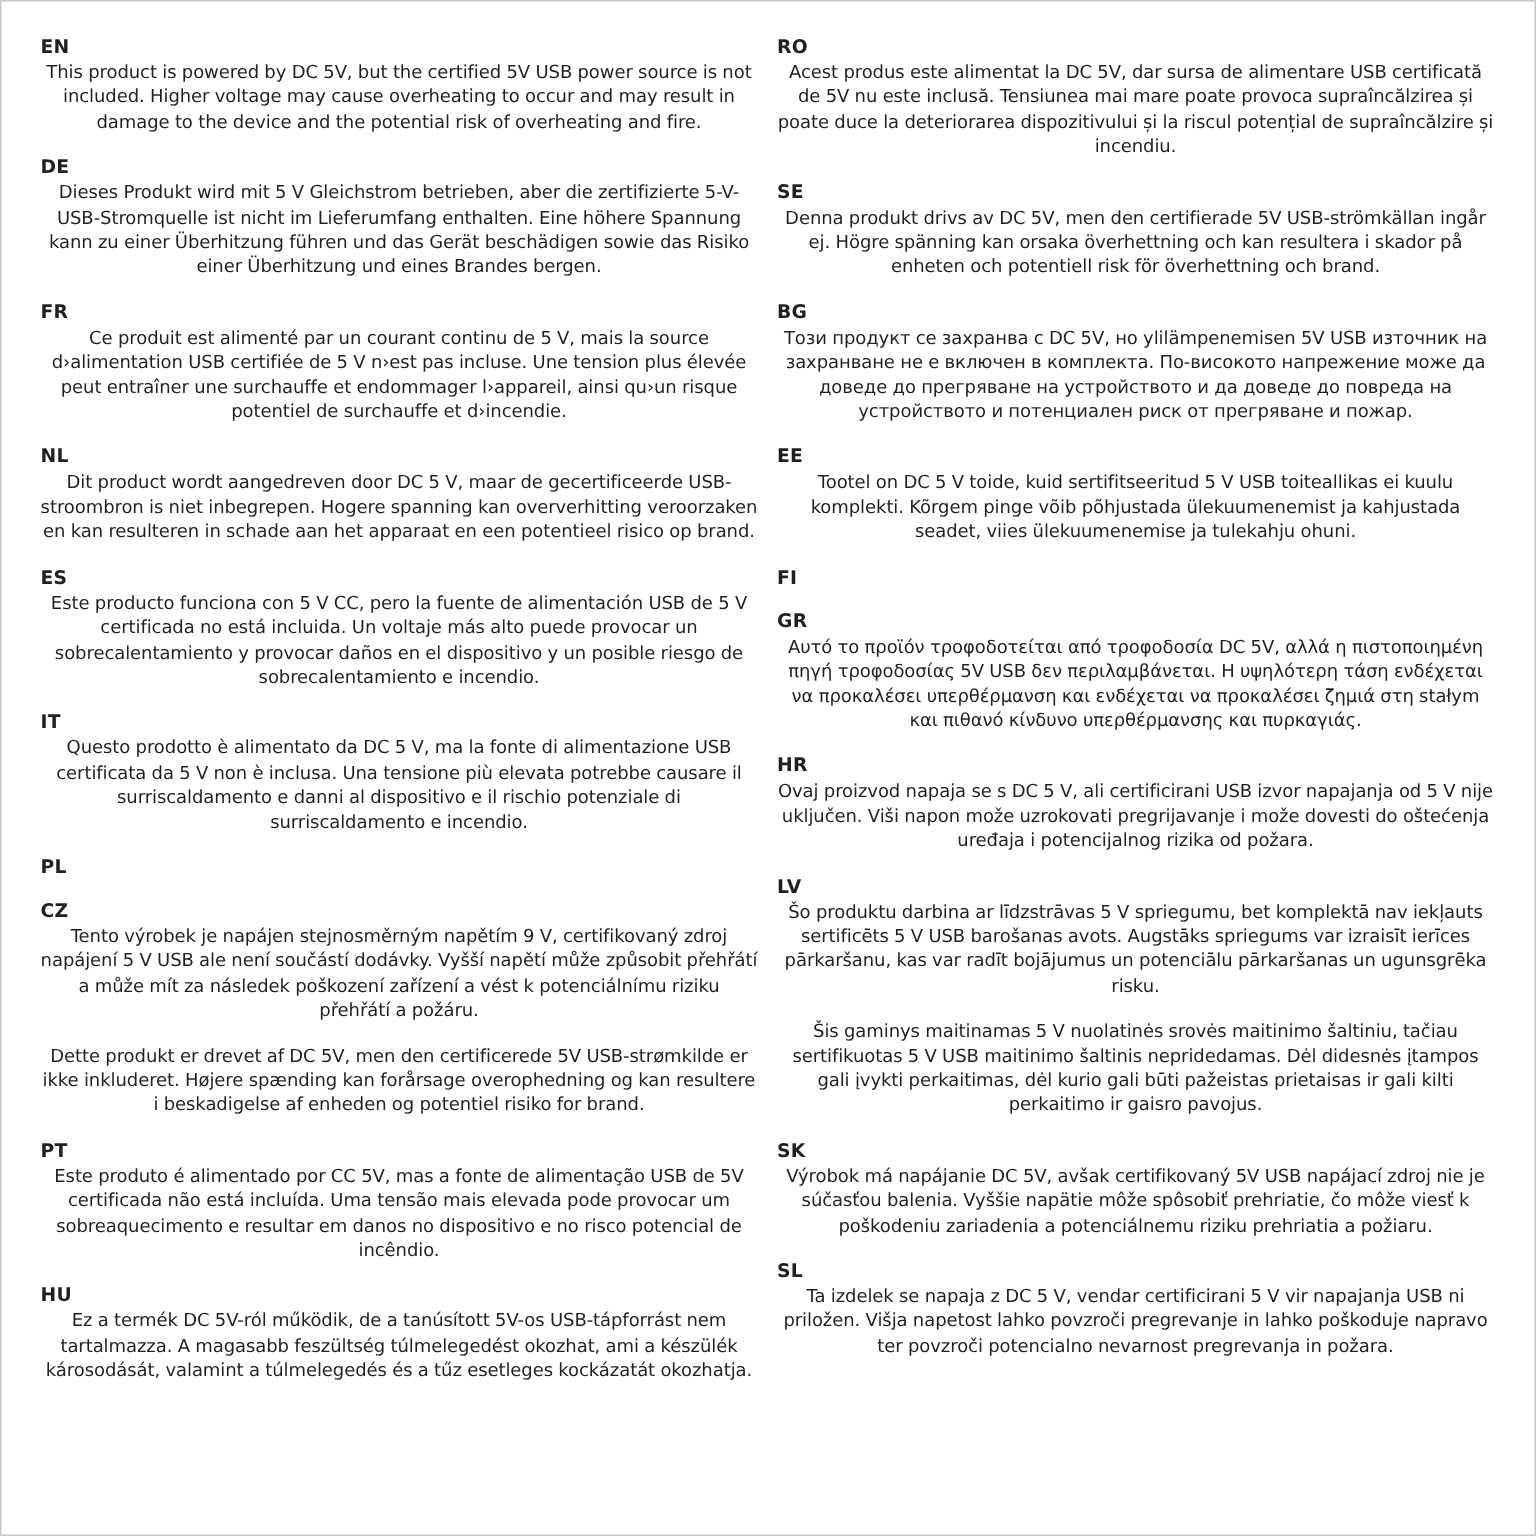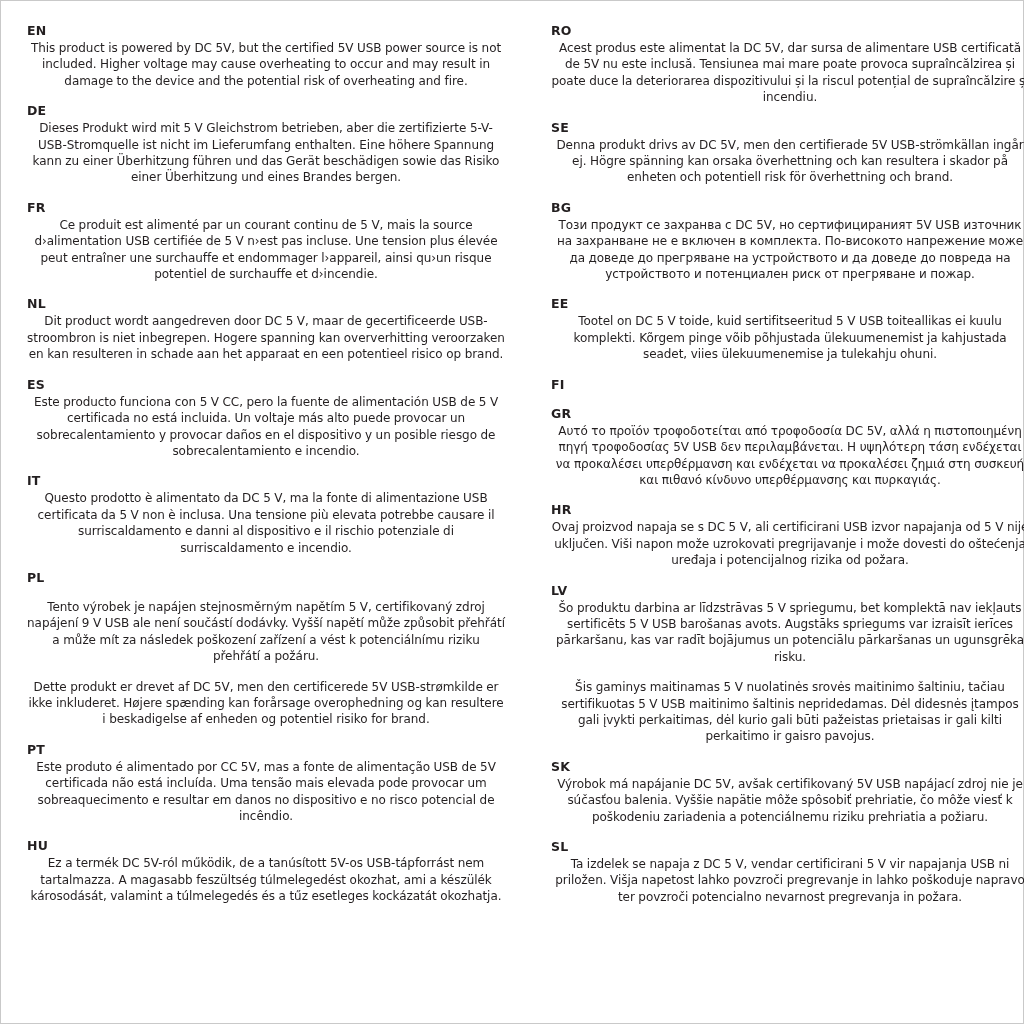--- a/index.html
+++ b/index.html
@@ -18,21 +18,21 @@
     box-sizing: border-box;
     width: 1024px;
     height: 1024px;
     border: 1px solid #c9c9c9;
     padding: 22px 26px 10px 26px;
     position: relative;
   }
   .columns {
     display: flex;
     flex-direction: row;
-    gap: 46px;
+    gap: 13px;
     height: 100%;
   }
   .col {
     width: 478px;
     flex: 0 0 478px;
   }
   .entry {
     margin-bottom: 14px;
   }
   .lang {
@@ -86,21 +86,22 @@
       <div class="entry">
         <div class="lang">IT</div>
         <div class="text">Questo prodotto è alimentato da DC 5 V, ma la fonte di alimentazione USB certificata da 5 V non è inclusa. Una tensione più elevata potrebbe causare il surriscaldamento e danni al dispositivo e il rischio potenziale di surriscaldamento e incendio.</div>
       </div>
 
       <div class="entry">
         <div class="lang">PL</div>
       </div>
 
       <div class="entry">
-        <div class="text">Tento výrobek je napájen stejnosměrným napětím 5 V, certifikovaný zdroj napájení 9 V USB ale není součástí dodávky. Vyšší napětí může způsobit přehřátí a může mít za následek poškození zařízení a vést k potenciálnímu riziku přehřátí a požáru.</div>
+        <div class="lang">CZ</div>
+        <div class="text">Tento výrobek je napájen stejnosměrným napětím 9 V, certifikovaný zdroj napájení 5 V USB ale není součástí dodávky. Vyšší napětí může způsobit přehřátí a může mít za následek poškození zařízení a vést k potenciálnímu riziku přehřátí a požáru.</div>
       </div>
 
       <div class="entry">
         <div class="text">Dette produkt er drevet af DC 5V, men den certificerede 5V USB-strømkilde er ikke inkluderet. Højere spænding kan forårsage overophedning og kan resultere i beskadigelse af enheden og potentiel risiko for brand.</div>
       </div>
 
       <div class="entry">
         <div class="lang">PT</div>
         <div class="text">Este produto é alimentado por CC 5V, mas a fonte de alimentação USB de 5V certificada não está incluída. Uma tensão mais elevada pode provocar um sobreaquecimento e resultar em danos no dispositivo e no risco potencial de incêndio.</div>
       </div>
@@ -119,35 +120,35 @@
         <div class="text">Acest produs este alimentat la DC 5V, dar sursa de alimentare USB certificată de 5V nu este inclusă. Tensiunea mai mare poate provoca supraîncălzirea și poate duce la deteriorarea dispozitivului și la riscul potențial de supraîncălzire și incendiu.</div>
       </div>
 
       <div class="entry">
         <div class="lang">SE</div>
         <div class="text">Denna produkt drivs av DC 5V, men den certifierade 5V USB-strömkällan ingår ej. Högre spänning kan orsaka överhettning och kan resultera i skador på enheten och potentiell risk för överhettning och brand.</div>
       </div>
 
       <div class="entry">
         <div class="lang">BG</div>
-        <div class="text">Този продукт се захранва с DC 5V, но сертифицираният 5V USB източник на захранване не е включен в комплекта. По-високото напрежение може да доведе до прегряване на устройството и да доведе до повреда на устройството и потенциален риск от прегряване и пожар.</div>
+        <div class="text">Този продукт се захранва с DC 5V, но ylilämpenemisen 5V USB източник на захранване не е включен в комплекта. По-високото напрежение може да доведе до прегряване на устройството и да доведе до повреда на устройството и потенциален риск от прегряване и пожар.</div>
       </div>
 
       <div class="entry">
         <div class="lang">EE</div>
         <div class="text">Tootel on DC 5 V toide, kuid sertifitseeritud 5 V USB toiteallikas ei kuulu komplekti. Kõrgem pinge võib põhjustada ülekuumenemist ja kahjustada seadet, viies ülekuumenemise ja tulekahju ohuni.</div>
       </div>
 
       <div class="entry">
         <div class="lang">FI</div>
       </div>
 
       <div class="entry">
         <div class="lang">GR</div>
-        <div class="text">Αυτό το προϊόν τροφοδοτείται από τροφοδοσία DC 5V, αλλά η πιστοποιημένη πηγή τροφοδοσίας 5V USB δεν περιλαμβάνεται. Η υψηλότερη τάση ενδέχεται να προκαλέσει υπερθέρμανση και ενδέχεται να προκαλέσει ζημιά στη συσκευή και πιθανό κίνδυνο υπερθέρμανσης και πυρκαγιάς.</div>
+        <div class="text">Αυτό το προϊόν τροφοδοτείται από τροφοδοσία DC 5V, αλλά η πιστοποιημένη πηγή τροφοδοσίας 5V USB δεν περιλαμβάνεται. Η υψηλότερη τάση ενδέχεται να προκαλέσει υπερθέρμανση και ενδέχεται να προκαλέσει ζημιά στη stałym και πιθανό κίνδυνο υπερθέρμανσης και πυρκαγιάς.</div>
       </div>
 
       <div class="entry">
         <div class="lang">HR</div>
         <div class="text">Ovaj proizvod napaja se s DC 5 V, ali certificirani USB izvor napajanja od 5 V nije uključen. Viši napon može uzrokovati pregrijavanje i može dovesti do oštećenja uređaja i potencijalnog rizika od požara.</div>
       </div>
 
       <div class="entry">
         <div class="lang">LV</div>
         <div class="text">Šo produktu darbina ar līdzstrāvas 5 V spriegumu, bet komplektā nav iekļauts sertificēts 5 V USB barošanas avots. Augstāks spriegums var izraisīt ierīces pārkaršanu, kas var radīt bojājumus un potenciālu pārkaršanas un ugunsgrēka risku.</div>

